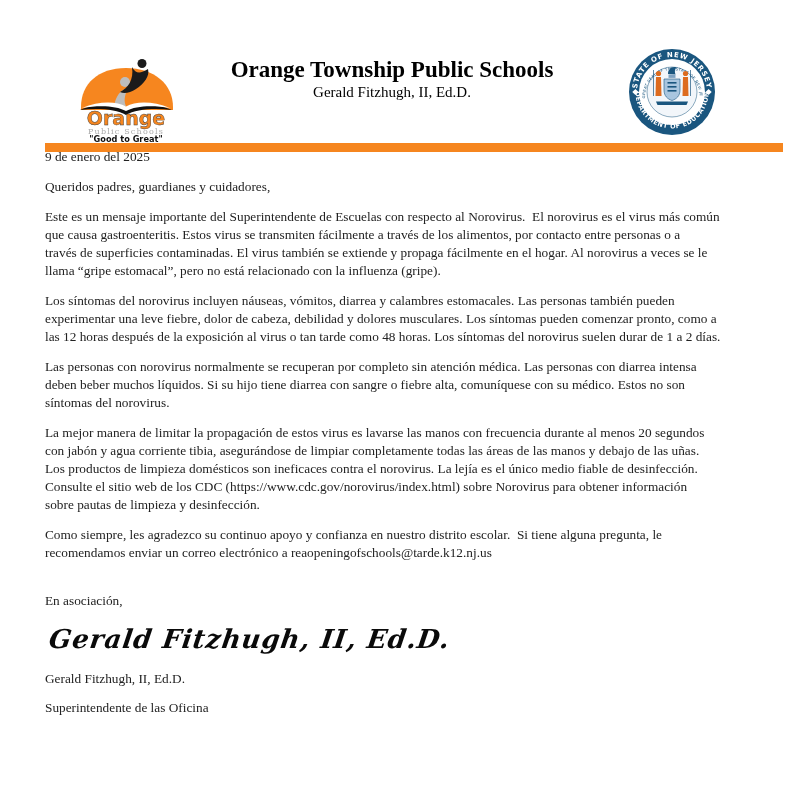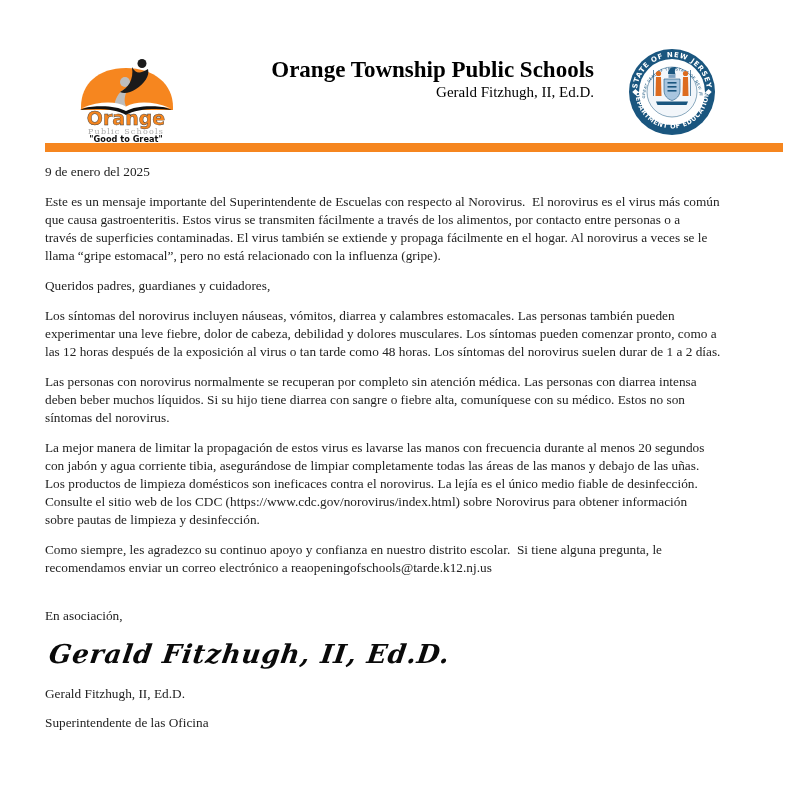--- a/index.html
+++ b/index.html
@@ -7,28 +7,28 @@
     position: relative;
     width: 810px;
     height: 796px;
     background: #ffffff;
     font-family: "Liberation Serif", serif;
     color: #1e1e1e;
     overflow: hidden;
   }
   
   .logo-svg { position: absolute; left: 68px; top: 58px; width: 118px; height: 84px; }
-  .head-center { position: absolute; left: 190px; top: 56px; width: 404px; text-align: right; }
+  .head-center { position: absolute; left: 190px; top: 56px; width: 404px; text-align: center; }
   .school-name { font-size: 23px; font-weight: bold; line-height: 27px; color: #000; }
   .head-sub { font-size: 15px; line-height: 18px; color: #000; }
   .seal-svg { position: absolute; left: 628px; top: 48px; width: 88px; height: 88px; }
   .orange-bar { position: absolute; left: 45px; top: 143px; width: 738px; height: 9px; }
   
   .letter {
-    position: absolute; left: 45px; top: 163px; width: 745px;
+    position: absolute; left: 45px; top: 148px; width: 745px;
     font-size: 13.3px; line-height: 18px; color: #222;
   }
   .letter p { margin: 0 0 12px 0; white-space: pre; }
   .letter .closing { margin-top: 30px; margin-bottom: 0; }
   .sig-script {
     margin: 12px 0 14px 2px;
     font-family: "DejaVu Serif", serif;
     font-style: italic; font-weight: bold;
     font-size: 26px; line-height: 34px;
     letter-spacing: 1px;
@@ -100,25 +100,25 @@
     <path d="M55,29 L60,29 L60.5,48 L54.5,48 Z" fill="#DD6B1E"></path>
     <line x1="25.5" y1="22" x2="25.5" y2="48" stroke="#1A567F" stroke-width="0.7"></line>
     <line x1="62.5" y1="22" x2="62.5" y2="48" stroke="#1A567F" stroke-width="0.7"></line>
     <path d="M28,53.5 L60,53.5 L58.5,57 L29.5,57 Z" fill="#1A567F"></path>
   </svg>
 
   <div class="orange-bar" style="background: rgb(246, 134, 31);"></div>
 
   <div class="letter">
     <p>9 de enero del 2025</p>
+    <p>Queridos padres, guardianes y cuidadores,</p>
     <p>Este es un mensaje importante del Superintendente de Escuelas con respecto al Norovirus.  El norovirus es el virus más común
 que causa gastroenteritis. Estos virus se transmiten fácilmente a través de los alimentos, por contacto entre personas o a
 través de superficies contaminadas. El virus también se extiende y propaga fácilmente en el hogar. Al norovirus a veces se le
 llama “gripe estomacal”, pero no está relacionado con la influenza (gripe).</p>
-    <p>Queridos padres, guardianes y cuidadores,</p>
     <p>Los síntomas del norovirus incluyen náuseas, vómitos, diarrea y calambres estomacales. Las personas también pueden
 experimentar una leve fiebre, dolor de cabeza, debilidad y dolores musculares. Los síntomas pueden comenzar pronto, como a
 las 12 horas después de la exposición al virus o tan tarde como 48 horas. Los síntomas del norovirus suelen durar de 1 a 2 días.</p>
     <p>Las personas con norovirus normalmente se recuperan por completo sin atención médica. Las personas con diarrea intensa
 deben beber muchos líquidos. Si su hijo tiene diarrea con sangre o fiebre alta, comuníquese con su médico. Estos no son
 síntomas del norovirus.</p>
     <p>La mejor manera de limitar la propagación de estos virus es lavarse las manos con frecuencia durante al menos 20 segundos
 con jabón y agua corriente tibia, asegurándose de limpiar completamente todas las áreas de las manos y debajo de las uñas.
 Los productos de limpieza domésticos son ineficaces contra el norovirus. La lejía es el único medio fiable de desinfección.
 Consulte el sitio web de los CDC (https://www.cdc.gov/norovirus/index.html) sobre Norovirus para obtener información

